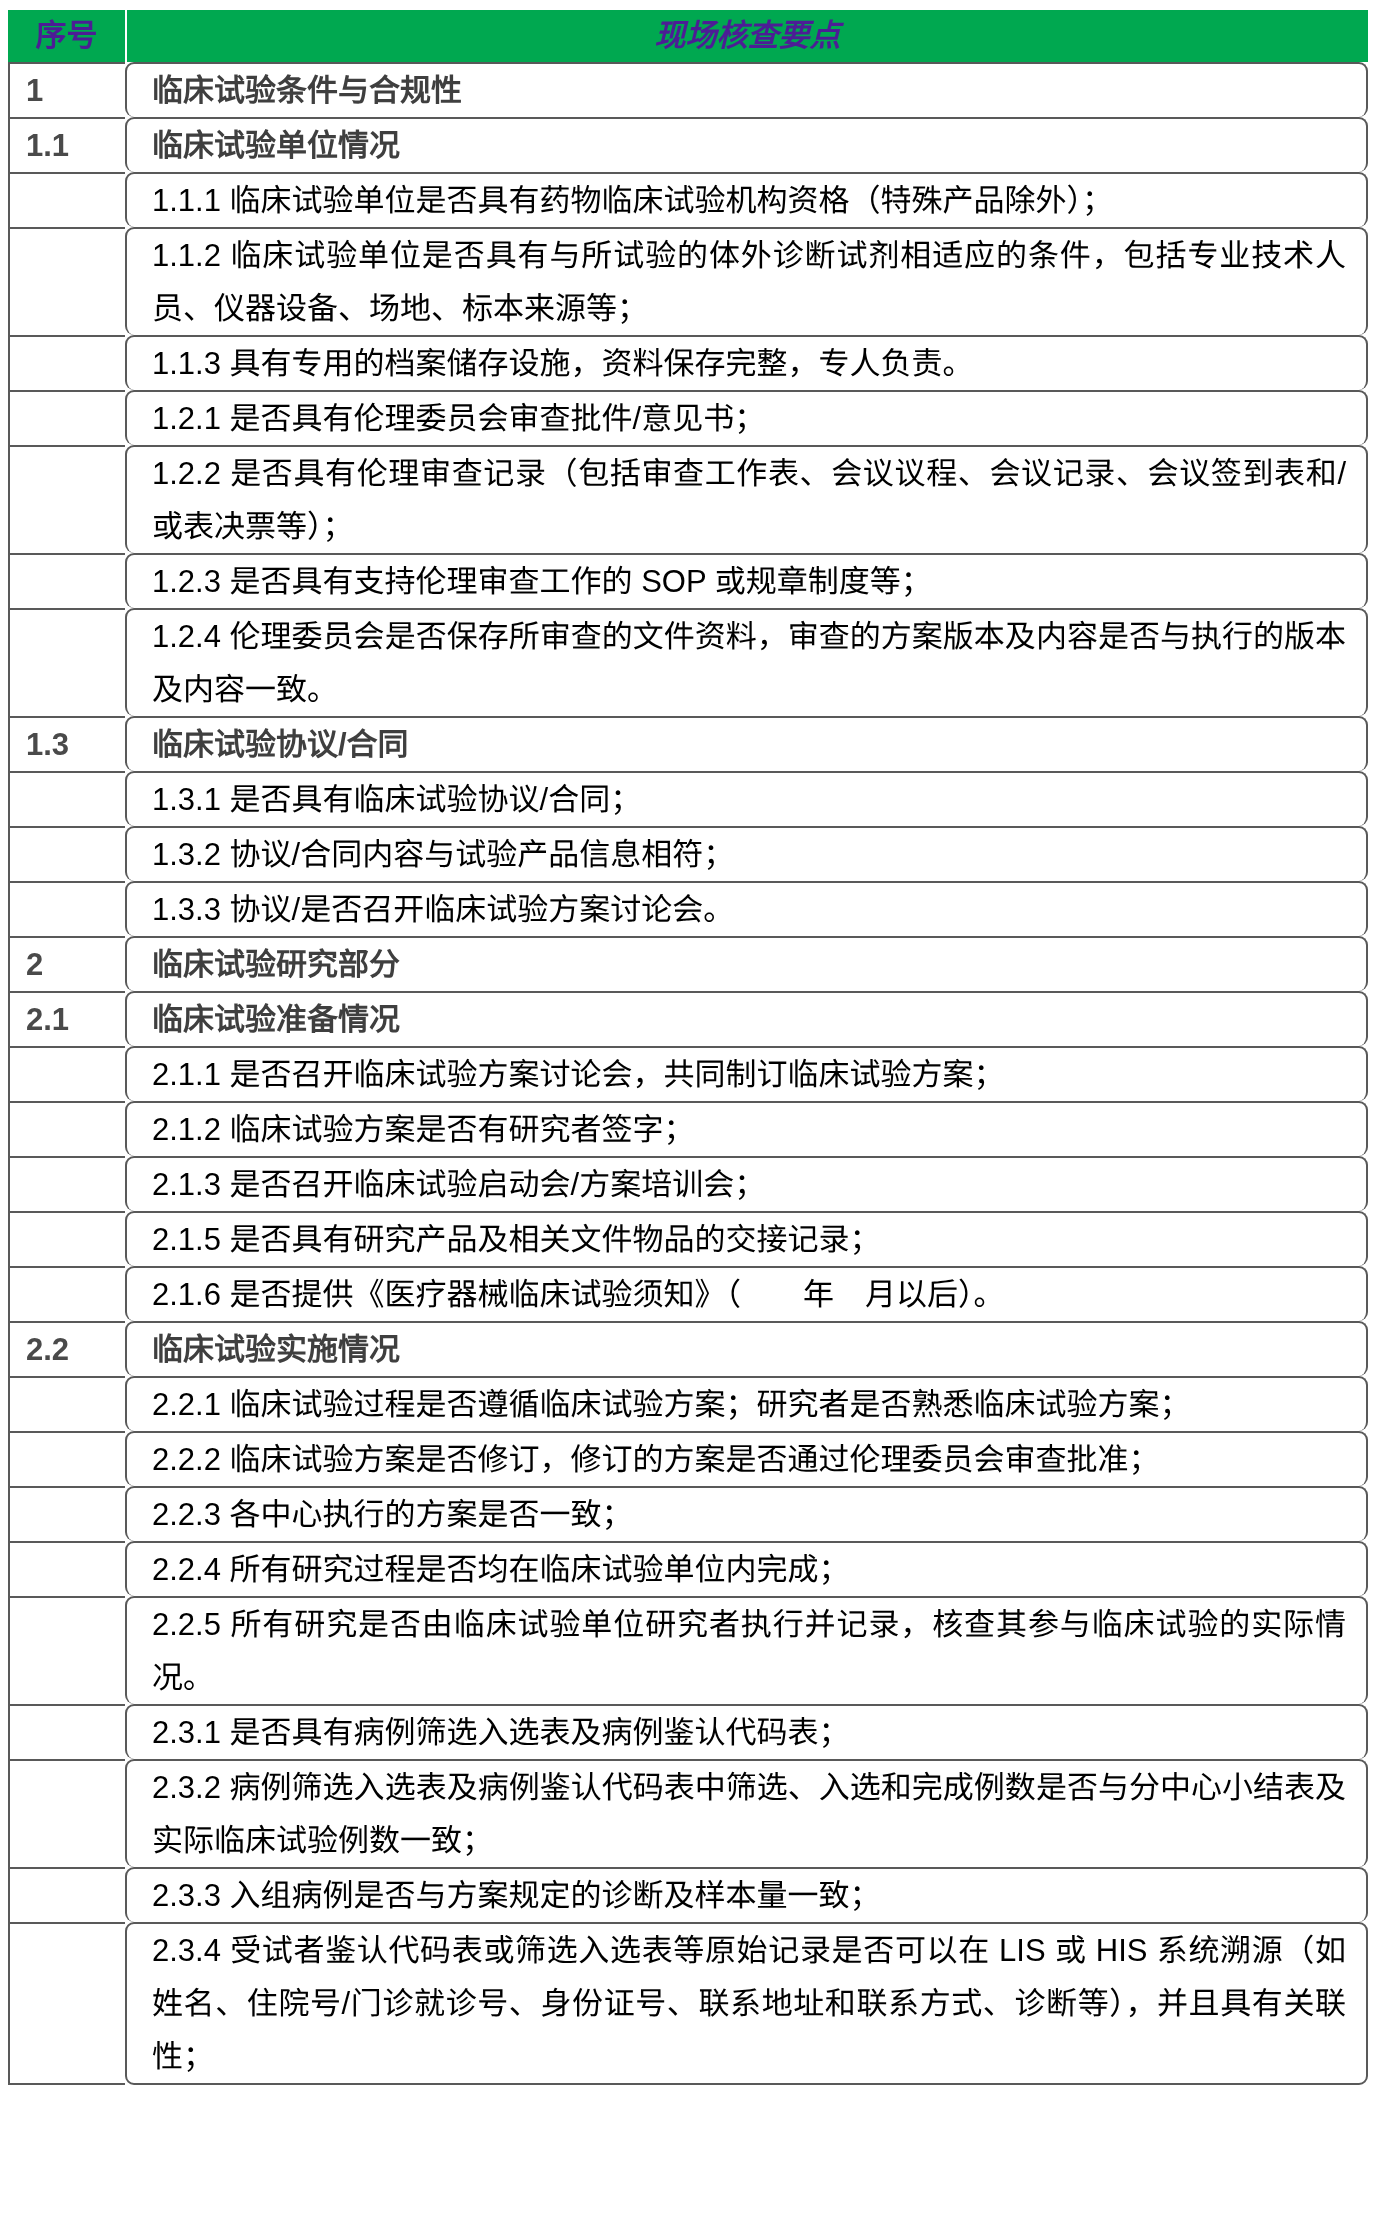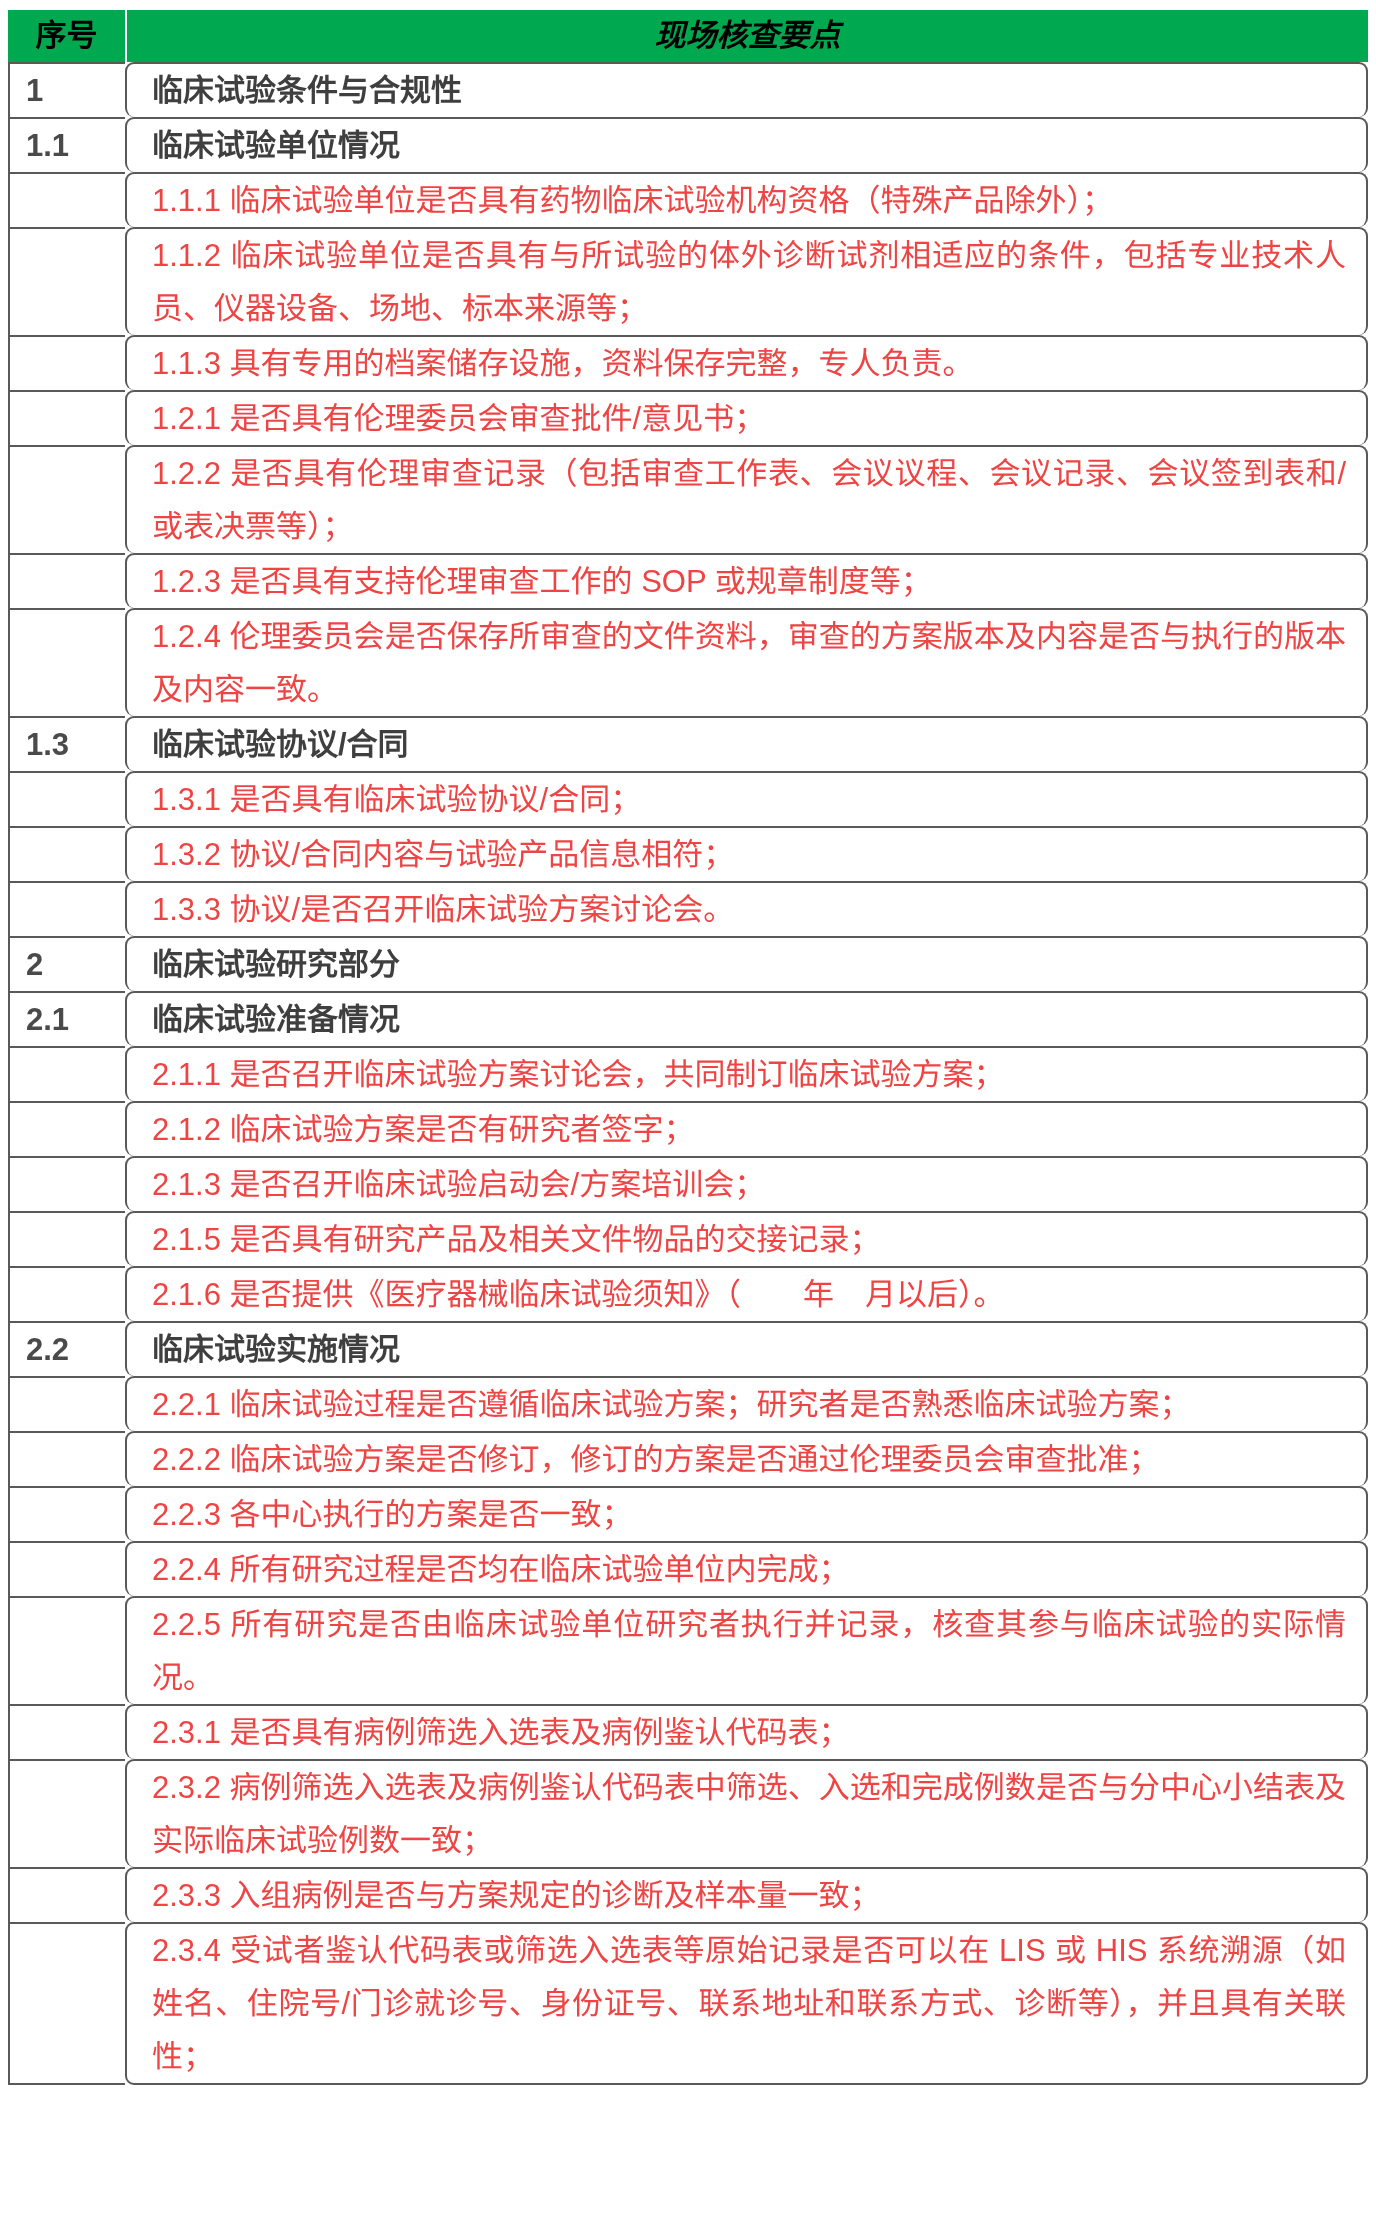--- a/index.html
+++ b/index.html
@@ -22,21 +22,21 @@
     border-spacing: 0;
     table-layout: fixed;
     color: #414141;
   }
   col.col-no   { width: 117px; }
   col.col-text { width: 1243px; }
 
   
   thead th {
     background: #00a850;
-    color: #000000;
+    color: #4c1d95;
     font-weight: bold;
     font-size: 31px;
     height: 52px;
     line-height: 52px;
     padding: 0;
     text-align: center;
     border: none;
     vertical-align: middle;
     margin-left: 31px;
   }
@@ -58,21 +58,21 @@
   tbody td.cell-no {
     font-weight: bold;
     padding-left: 16px;
     color: #4a4a4a;
   }
   tbody td.cell-text {
     padding-left: 25px;
     padding-right: 20px;
     text-align: justify;
     text-justify: inter-ideograph;
-    color: #ef4444;
+    color: #000000;
   }
   tbody tr.section td.cell-text {
     font-weight: bold;
     text-align: left;
     color: #3f3f3f;
   }
 </style>
 </head>
 <body>
 

